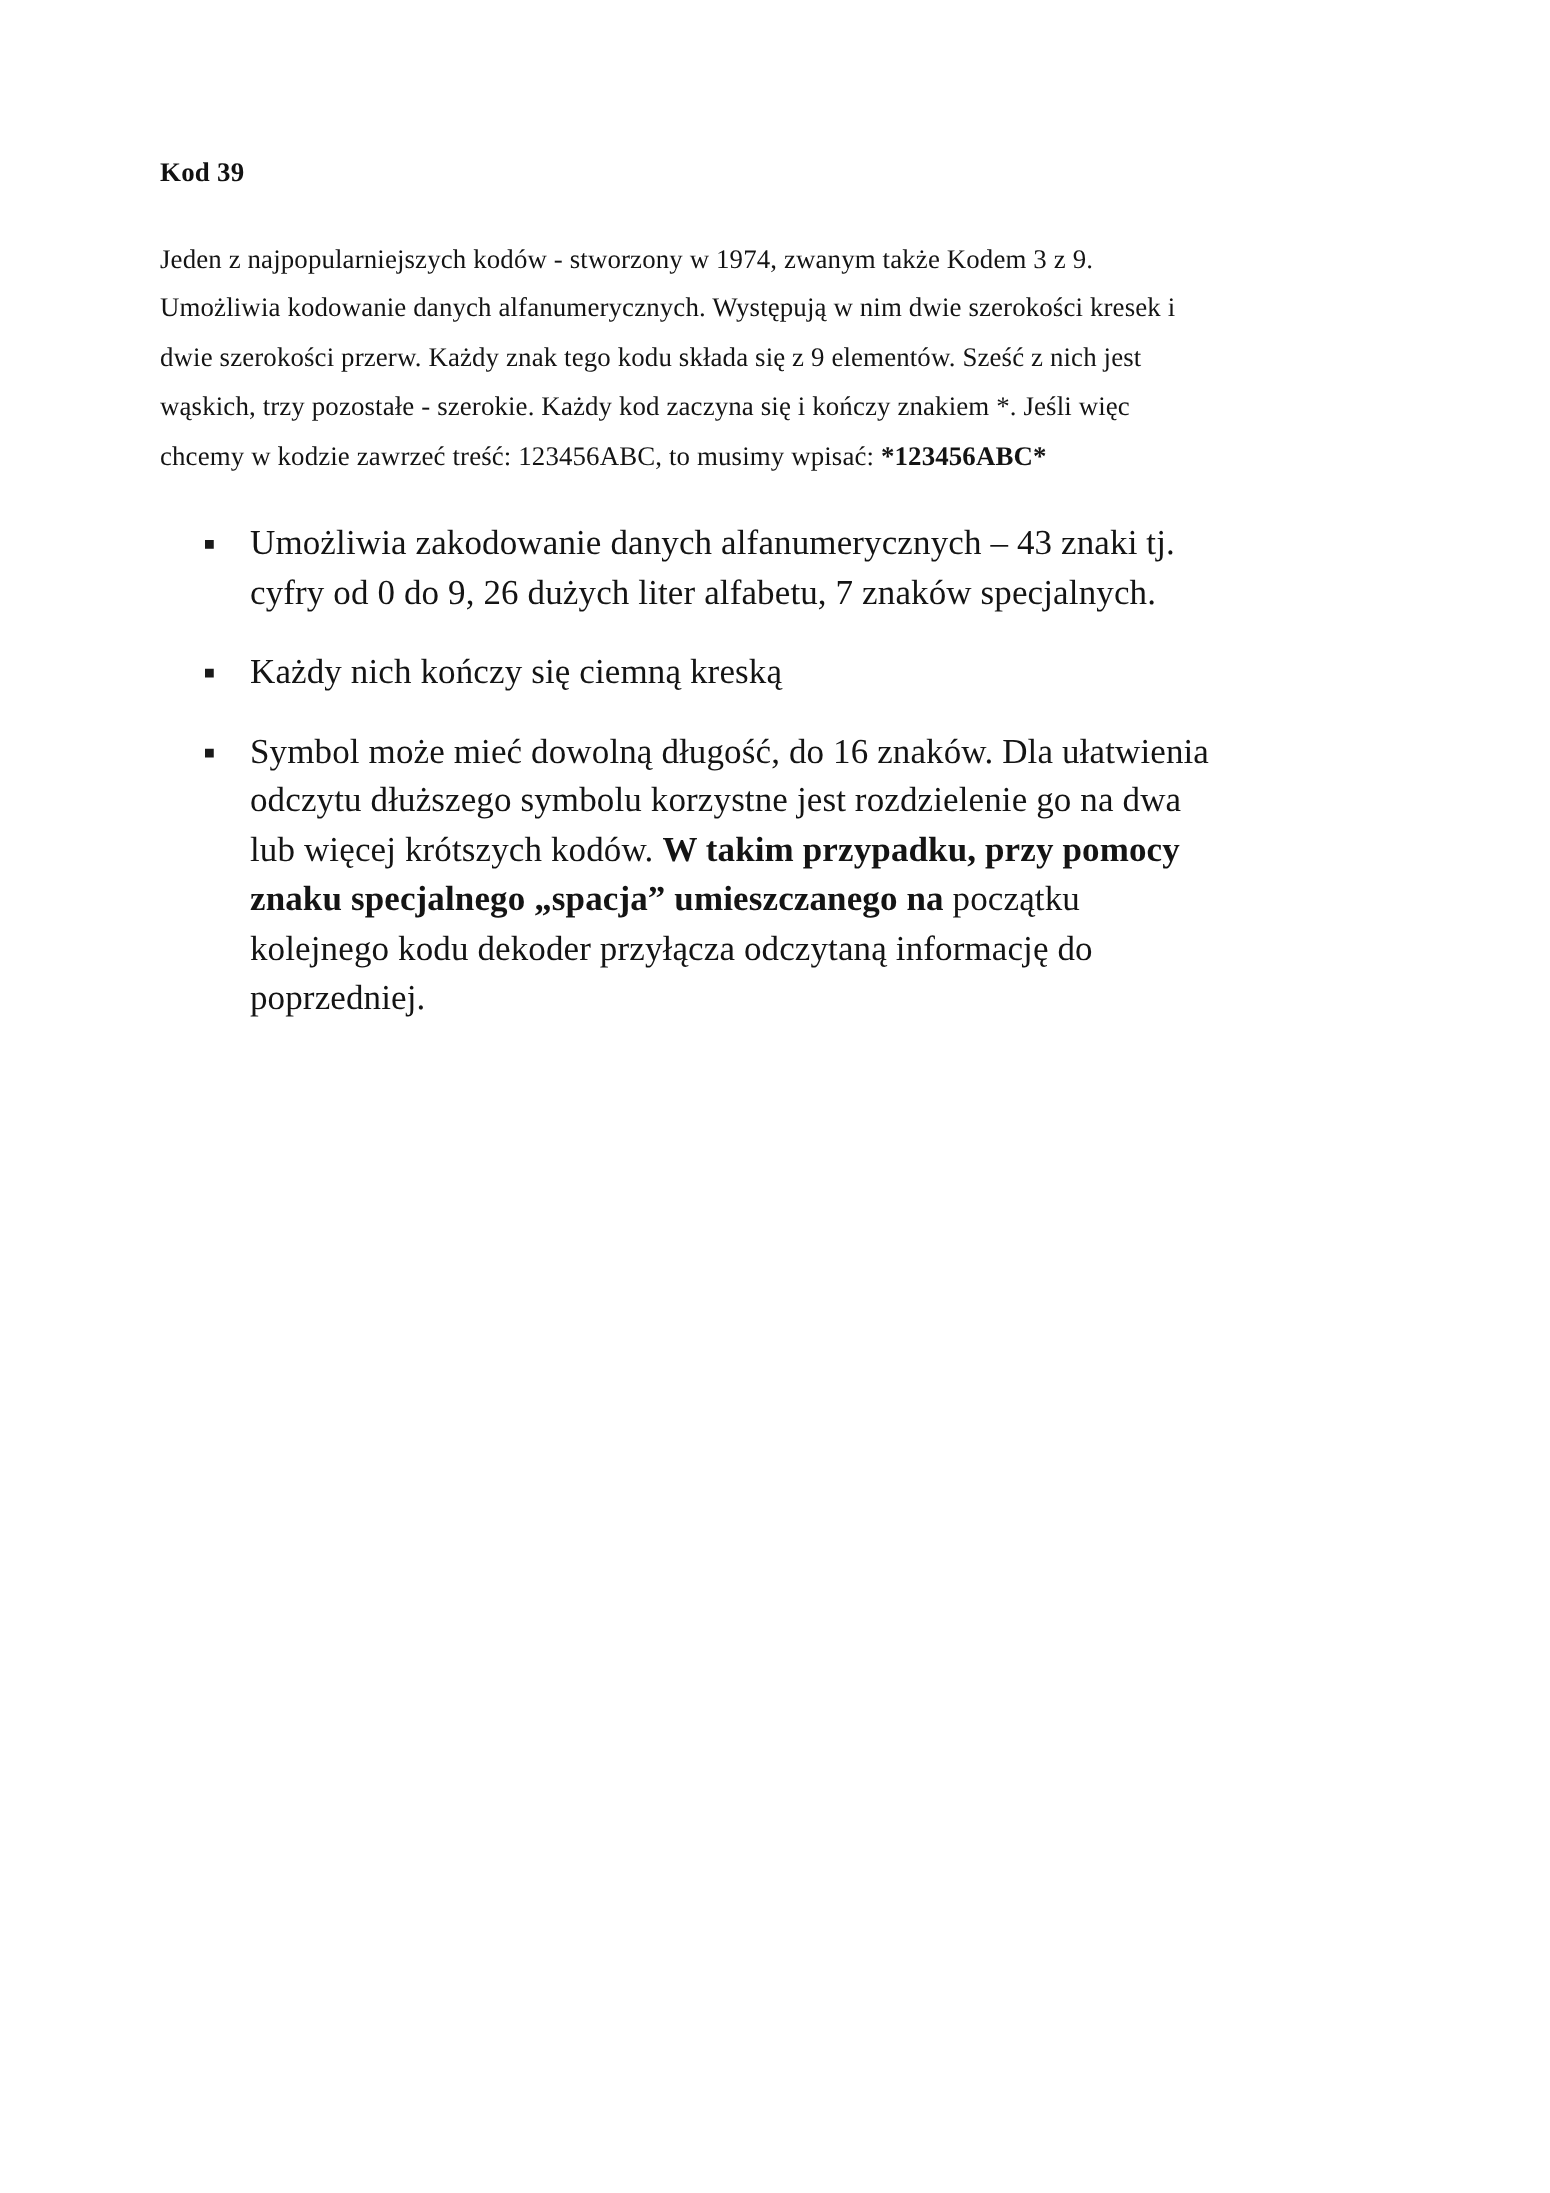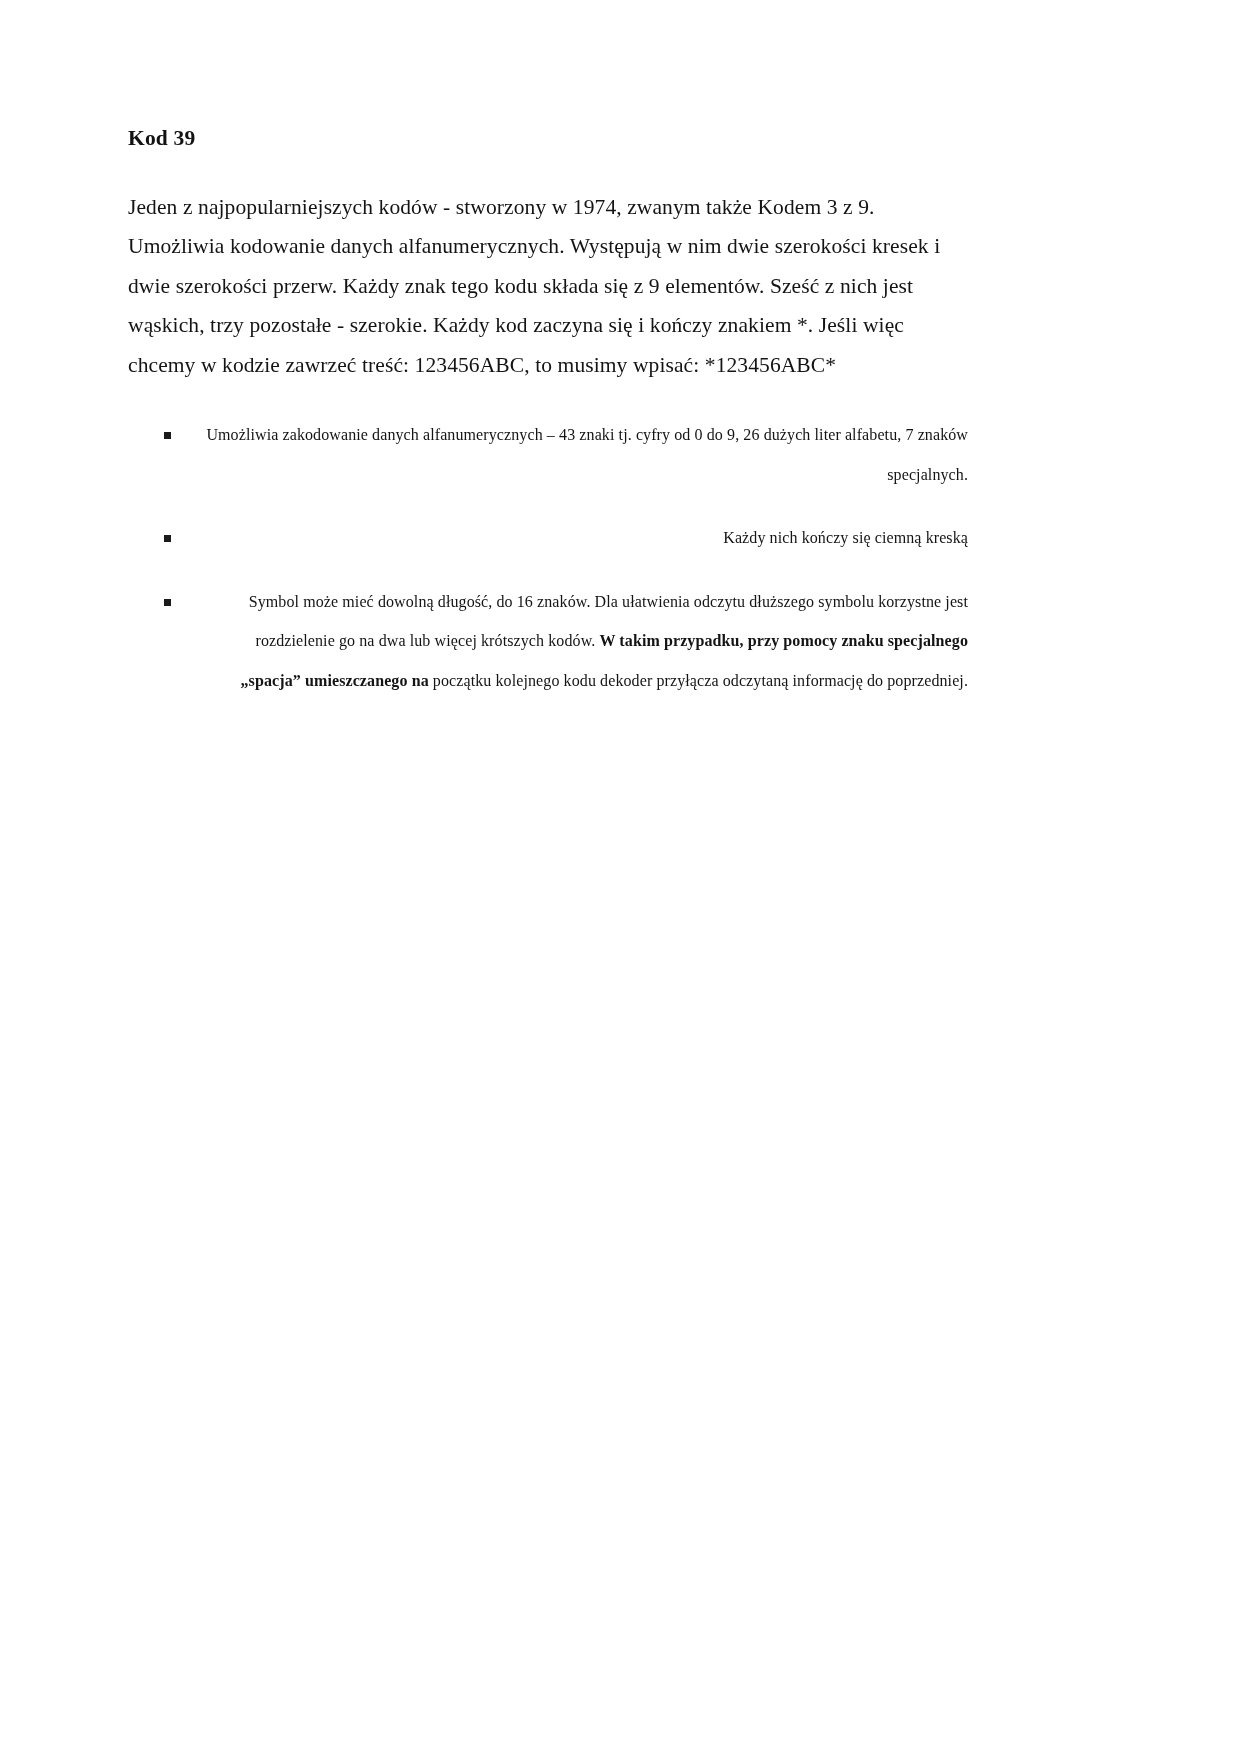--- a/index.html
+++ b/index.html
@@ -35,37 +35,36 @@
     font-family: "Liberation Serif", "DejaVu Serif", serif;
     font-size: 21.5px;
     font-weight: normal;
     color: #141414;
     line-height: 39.5px;
     margin: 0 0 30px 0;
     text-align: left;
     letter-spacing: 0.1px;
   }
   .intro-paragraph .code-bold {
-    font-weight: normal;
+    font-weight: bold;
   }
   ul.bullets {
     list-style: none;
     margin: 0;
     padding: 0;
   }
   ul.bullets > li {
     position: relative;
     padding-left: 72px;
     margin-bottom: 24px;
     font-family: "Liberation Serif", "DejaVu Serif", serif;
-    font-size: 16px;
+    font-size: 28px;
     color: #141414;
     line-height: 39.5px;
     letter-spacing: 0.1px;
-    text-align: right;
   }
   ul.bullets > li:last-child {
     margin-bottom: 0;
   }
   .bullet-marker {
     position: absolute;
     left: 36px;
     top: 17px;
     width: 7px;
     height: 7px;

